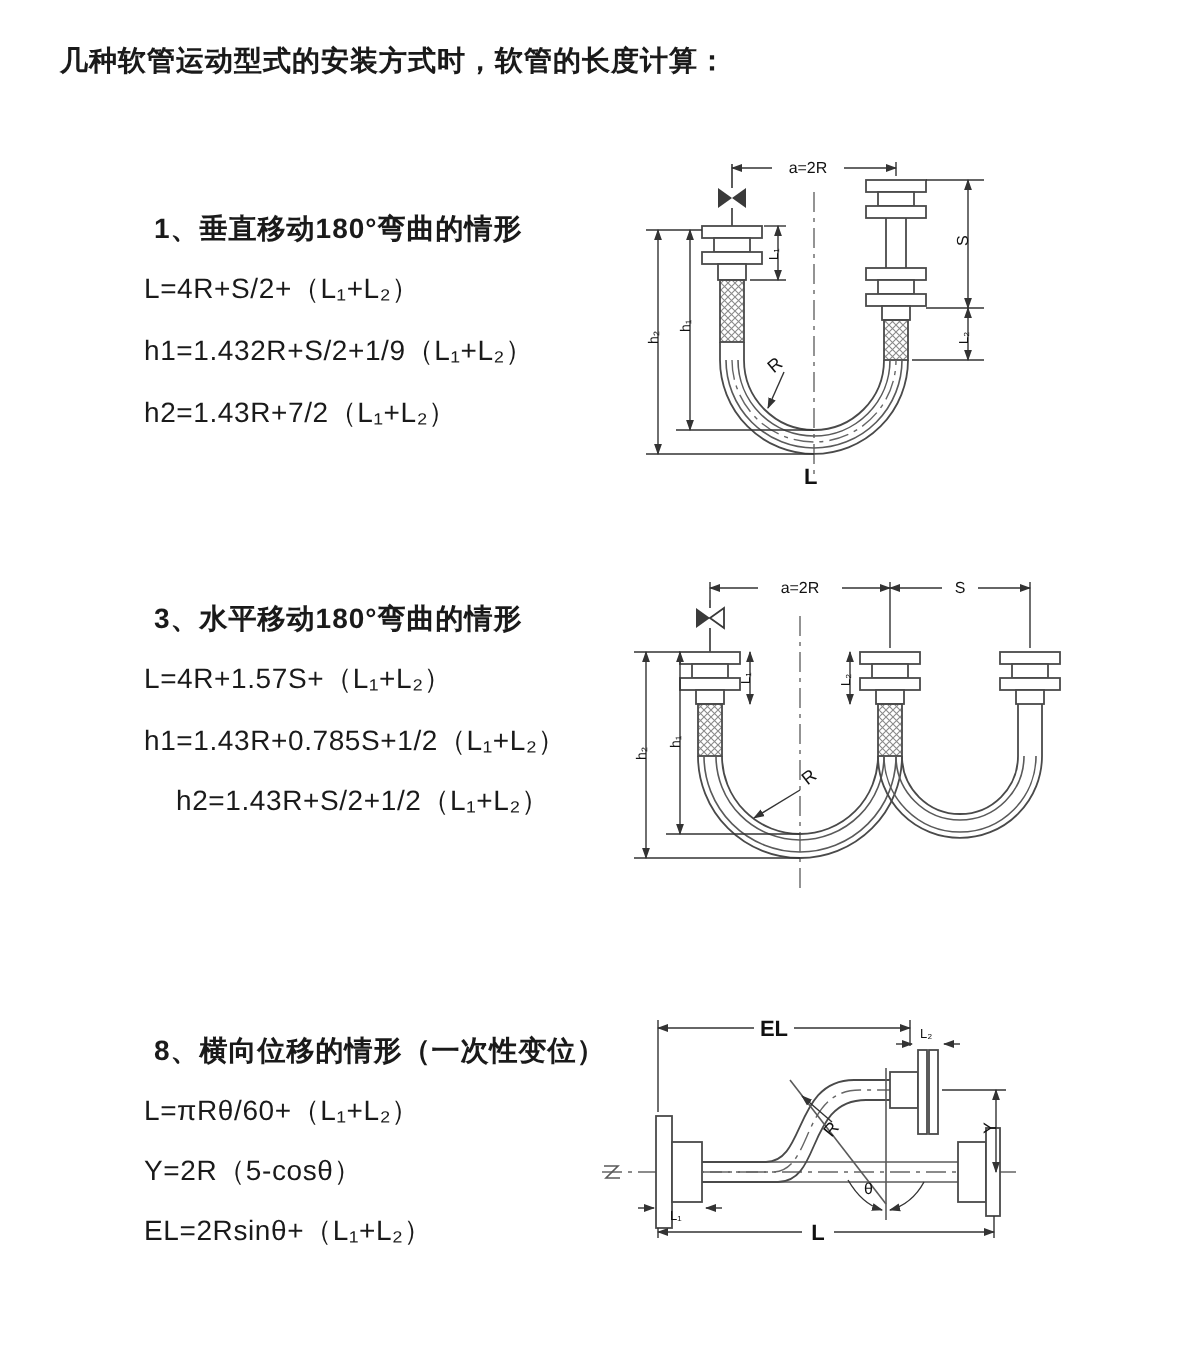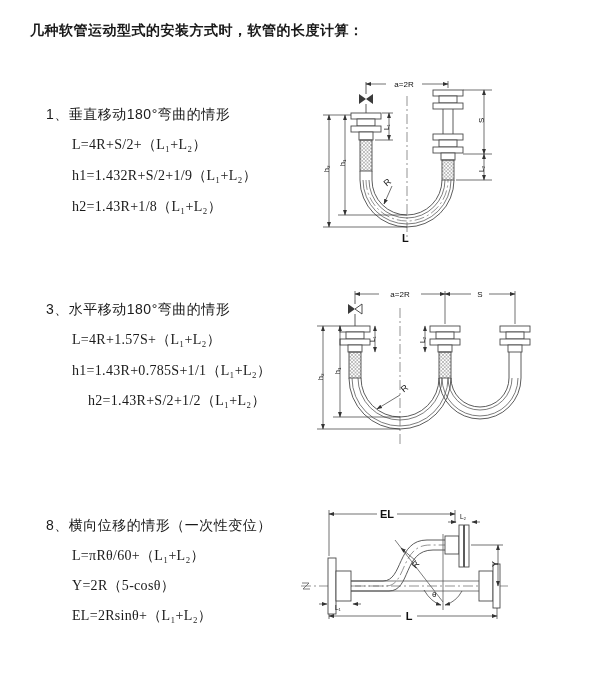--- a/index.html
+++ b/index.html
@@ -3,45 +3,45 @@
 <meta charset="utf-8">
 <style>
   html,body{margin:0;padding:0;}
   body{
     width:600px;height:675px;background:#ffffff;
     font-family:"Liberation Sans","DejaVu Sans",sans-serif;
     color:#1a1a1a;position:relative;overflow:hidden;
   }
   .abs{position:absolute;}
   .title{left:30px;top:22px;font-size:14px;font-weight:bold;letter-spacing:.5px;white-space:nowrap;text-align:right;}
-  .sec-heading{font-size:14px;font-weight:normal;letter-spacing:.5px;white-space:nowrap;}
-  .formula{font-size:14px;font-weight:normal;letter-spacing:.3px;white-space:nowrap;font-family:Liberation Serif, serif;}
+  .sec-heading{font-size:14px;font-weight:bold;letter-spacing:.5px;white-space:nowrap;margin-left:31px;}
+  .formula{font-size:14px;font-weight:normal;letter-spacing:.3px;white-space:nowrap;}
   svg{position:absolute;overflow:visible;}
   svg text{fill:#111;font-family:"Liberation Sans","DejaVu Sans",sans-serif;}
   .geo{stroke:#4a4a4a;stroke-width:.9;fill:none;}
   .geo-thin{stroke:#5a5a5a;stroke-width:.8;fill:none;}
   .dim{stroke:#333;stroke-width:.7;fill:none;}
   .cl{stroke:#666;stroke-width:.7;fill:none;stroke-dasharray:10 3 2 3;}
   .fit{stroke:#4a4a4a;stroke-width:.9;fill:#ffffff;}
   .braid{stroke:#4a4a4a;stroke-width:.9;}
   .tri{fill:#3a3a3a;stroke:none;}
 </style>
 </head>
 <body>
 
 <div class="abs title">几种软管运动型式的安装方式时，软管的长度计算：</div>
 
 <div class="abs sec-heading" style="left:46px;top:106px">1、垂直移动180°弯曲的情形</div>
 <div class="abs formula" style="left:72px;top:136px">L=4R+S/2+（L₁+L₂）</div>
 <div class="abs formula" style="left:72px;top:167px">h1=1.432R+S/2+1/9（L₁+L₂）</div>
-<div class="abs formula" style="left:72px;top:198px">h2=1.43R+1/8（L₁+L₂）</div>
+<div class="abs formula" style="left:72px;top:198px">h2=1.43R+7/2（L₁+L₂）</div>
 
 <div class="abs sec-heading" style="left:46px;top:301px">3、水平移动180°弯曲的情形</div>
 <div class="abs formula" style="left:72px;top:331px">L=4R+1.57S+（L₁+L₂）</div>
-<div class="abs formula" style="left:72px;top:362px">h1=1.43R+0.785S+1/1（L₁+L₂）</div>
+<div class="abs formula" style="left:72px;top:362px">h1=1.43R+0.785S+1/2（L₁+L₂）</div>
 <div class="abs formula" style="left:88px;top:392px">h2=1.43R+S/2+1/2（L₁+L₂）</div>
 
 <div class="abs sec-heading" style="left:46px;top:517px">8、横向位移的情形（一次性变位）</div>
 <div class="abs formula" style="left:72px;top:547px">L=πRθ/60+（L₁+L₂）</div>
 <div class="abs formula" style="left:72px;top:577px">Y=2R（5-cosθ）</div>
 <div class="abs formula" style="left:72px;top:607px">EL=2Rsinθ+（L₁+L₂）</div>
 
 <svg style="left:308px;top:68px" width="287" height="195" viewBox="0 0 287 195">
   <defs>
     <marker id="ar1" viewBox="0 0 10 10" refX="9" refY="5" markerWidth="8" markerHeight="8" orient="auto-start-reverse">

